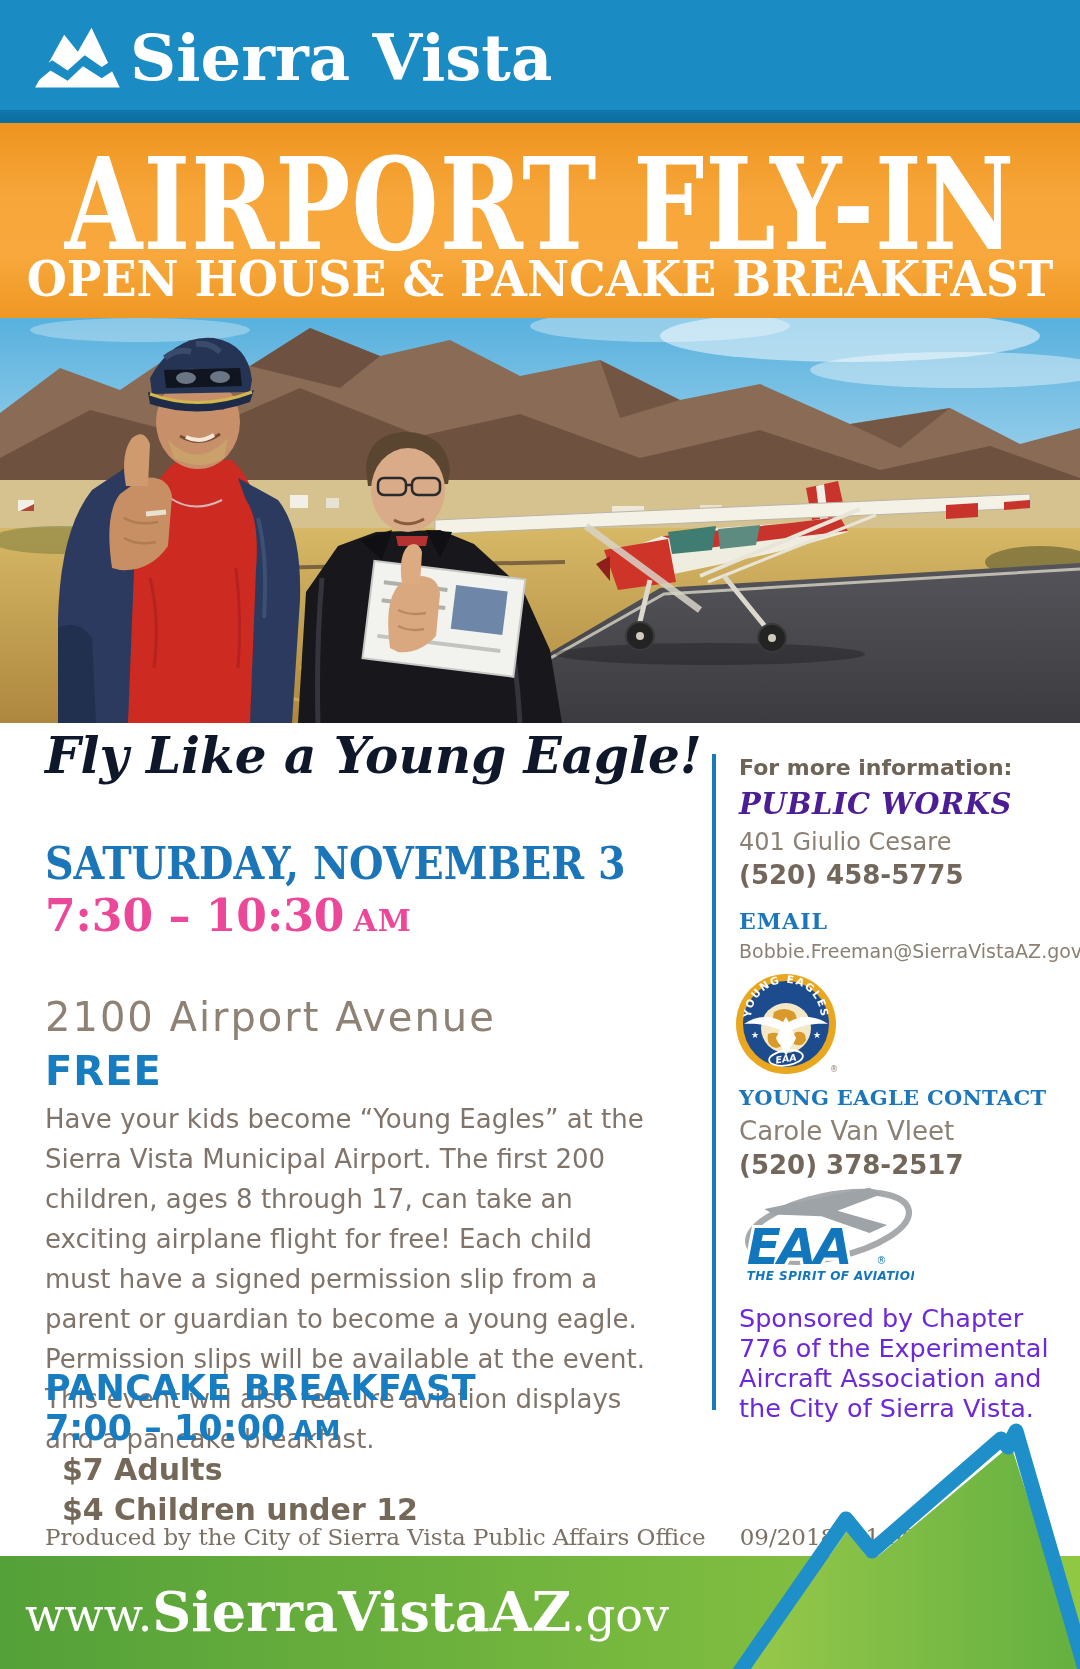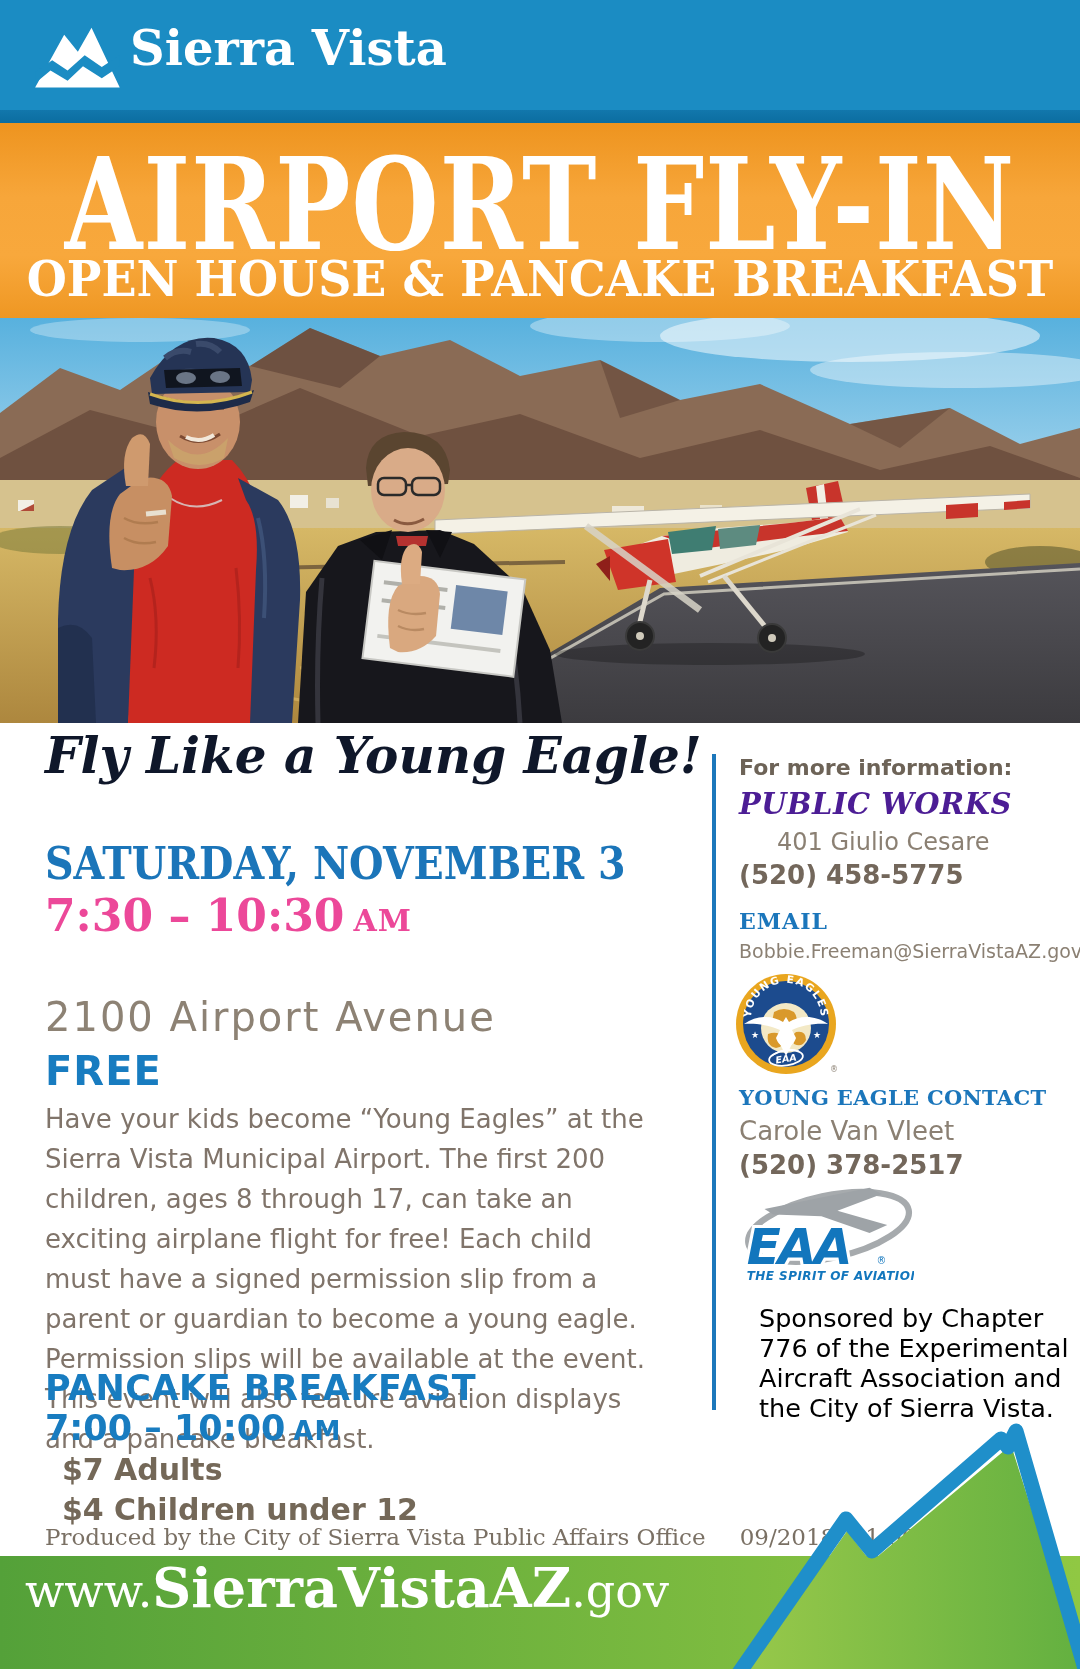--- a/index.html
+++ b/index.html
@@ -6,21 +6,21 @@
   .page{position:relative;width:1080px;height:1669px;margin:0 auto;background:#ffffff;
         font-family:"DejaVu Sans","Liberation Sans",sans-serif;overflow:hidden;}
   .abs{position:absolute;}
 
   
   .top-bar{left:0;top:0;width:1080px;height:110px;background:#1b8cc3;}
   .top-bar-edge{left:0;top:110px;width:1080px;height:13px;
                 background:linear-gradient(180deg,#1277ac,#0b6da0);}
   .brand-logo{left:30px;top:13px;width:94px;height:86px;}
   .brand-name{left:130px;top:20px;font-family:"DejaVu Serif","Liberation Serif",serif;
-              font-weight:700;font-size:48px;color:#ffffff;white-space:nowrap;text-align:center;}
+              font-weight:700;font-size:64px;color:#ffffff;white-space:nowrap;text-align:center;}
 
   
   .banner{left:0;top:123px;width:1080px;height:195px;
           background:linear-gradient(180deg,#ee941f 0%,#f7a63a 38%,#f8a83c 68%,#ef9723 100%);}
   .banner-title{left:0;top:6px;width:100%;text-align:center;white-space:nowrap;
                 font-family:"DejaVu Serif","Liberation Serif",serif;font-weight:700;
                 font-size:100px;color:#ffffff;letter-spacing:1px;
                 transform:scaleY(1.28);transform-origin:top center;}
   .banner-sub{left:0;top:128px;width:100%;text-align:center;white-space:nowrap;
               font-family:"DejaVu Serif","Liberation Serif",serif;font-weight:700;
@@ -57,38 +57,38 @@
   .fine-print .fp-date{margin-left:34px;}
   .fine-print .fp-qty{margin-left:30px;}
 
   
   .divider{left:712px;top:754px;width:4px;height:656px;background:#1c77bb;}
 
   
   .sb-info{left:739px;top:755px;font-weight:700;font-size:22px;color:#6d6357;}
   .sb-dept{left:739px;top:787px;font-family:"DejaVu Serif","Liberation Serif",serif;
            font-weight:700;font-size:29px;color:#4c1d95;letter-spacing:.5px;white-space:nowrap;font-style:italic;}
-  .sb-addr{left:739px;top:828px;font-size:24px;color:#8b8073;margin-left:38px;}
+  .sb-addr{left:739px;top:828px;font-size:24px;color:#8b8073;}
   .sb-phone{left:739px;top:860px;font-weight:700;font-size:26px;color:#73675b;}
   .sb-email-label{left:739px;top:908px;font-family:"DejaVu Serif","Liberation Serif",serif;
                   font-weight:700;font-size:22px;color:#1b76bb;letter-spacing:1px;}
   .sb-email{left:739px;top:940px;font-size:19px;color:#8b8073;}
   .ye-badge{left:734px;top:972px;width:104px;height:104px;}
   .sb-contact{left:739px;top:1085px;font-family:"DejaVu Serif","Liberation Serif",serif;
               font-weight:700;font-size:21px;color:#1b76bb;letter-spacing:.3px;white-space:nowrap;}
   .sb-name{left:739px;top:1116px;font-size:26px;color:#8b8073;}
   .sb-phone2{left:739px;top:1150px;font-weight:700;font-size:26px;color:#73675b;}
   .eaa-logo{left:736px;top:1178px;width:178px;height:112px;}
-  .sb-sponsor{left:759px;top:1303px;width:322px;font-size:25.5px;line-height:30px;color:#000000;}
+  .sb-sponsor{left:739px;top:1303px;width:322px;font-size:25.5px;line-height:30px;color:#6d28d9;}
 
   
   .footer{left:0;top:1556px;width:1080px;height:113px;
           background:linear-gradient(90deg,#54a139,#90c843);}
   .footer-url{left:25px;top:0;height:113px;display:flex;align-items:baseline;
-              box-sizing:border-box;
+              padding-top:24px;box-sizing:border-box;
               font-family:"DejaVu Serif","Liberation Serif",serif;color:#ffffff;}
   .url-www{font-size:46px;}
   .url-main{font-size:54px;font-weight:700;}
   .url-gov{font-size:46px;}
   .corner-mountain{right:0;bottom:0;width:360px;height:262px;}
 </style>
 </head>
 <body>
 
 <div class="page">

